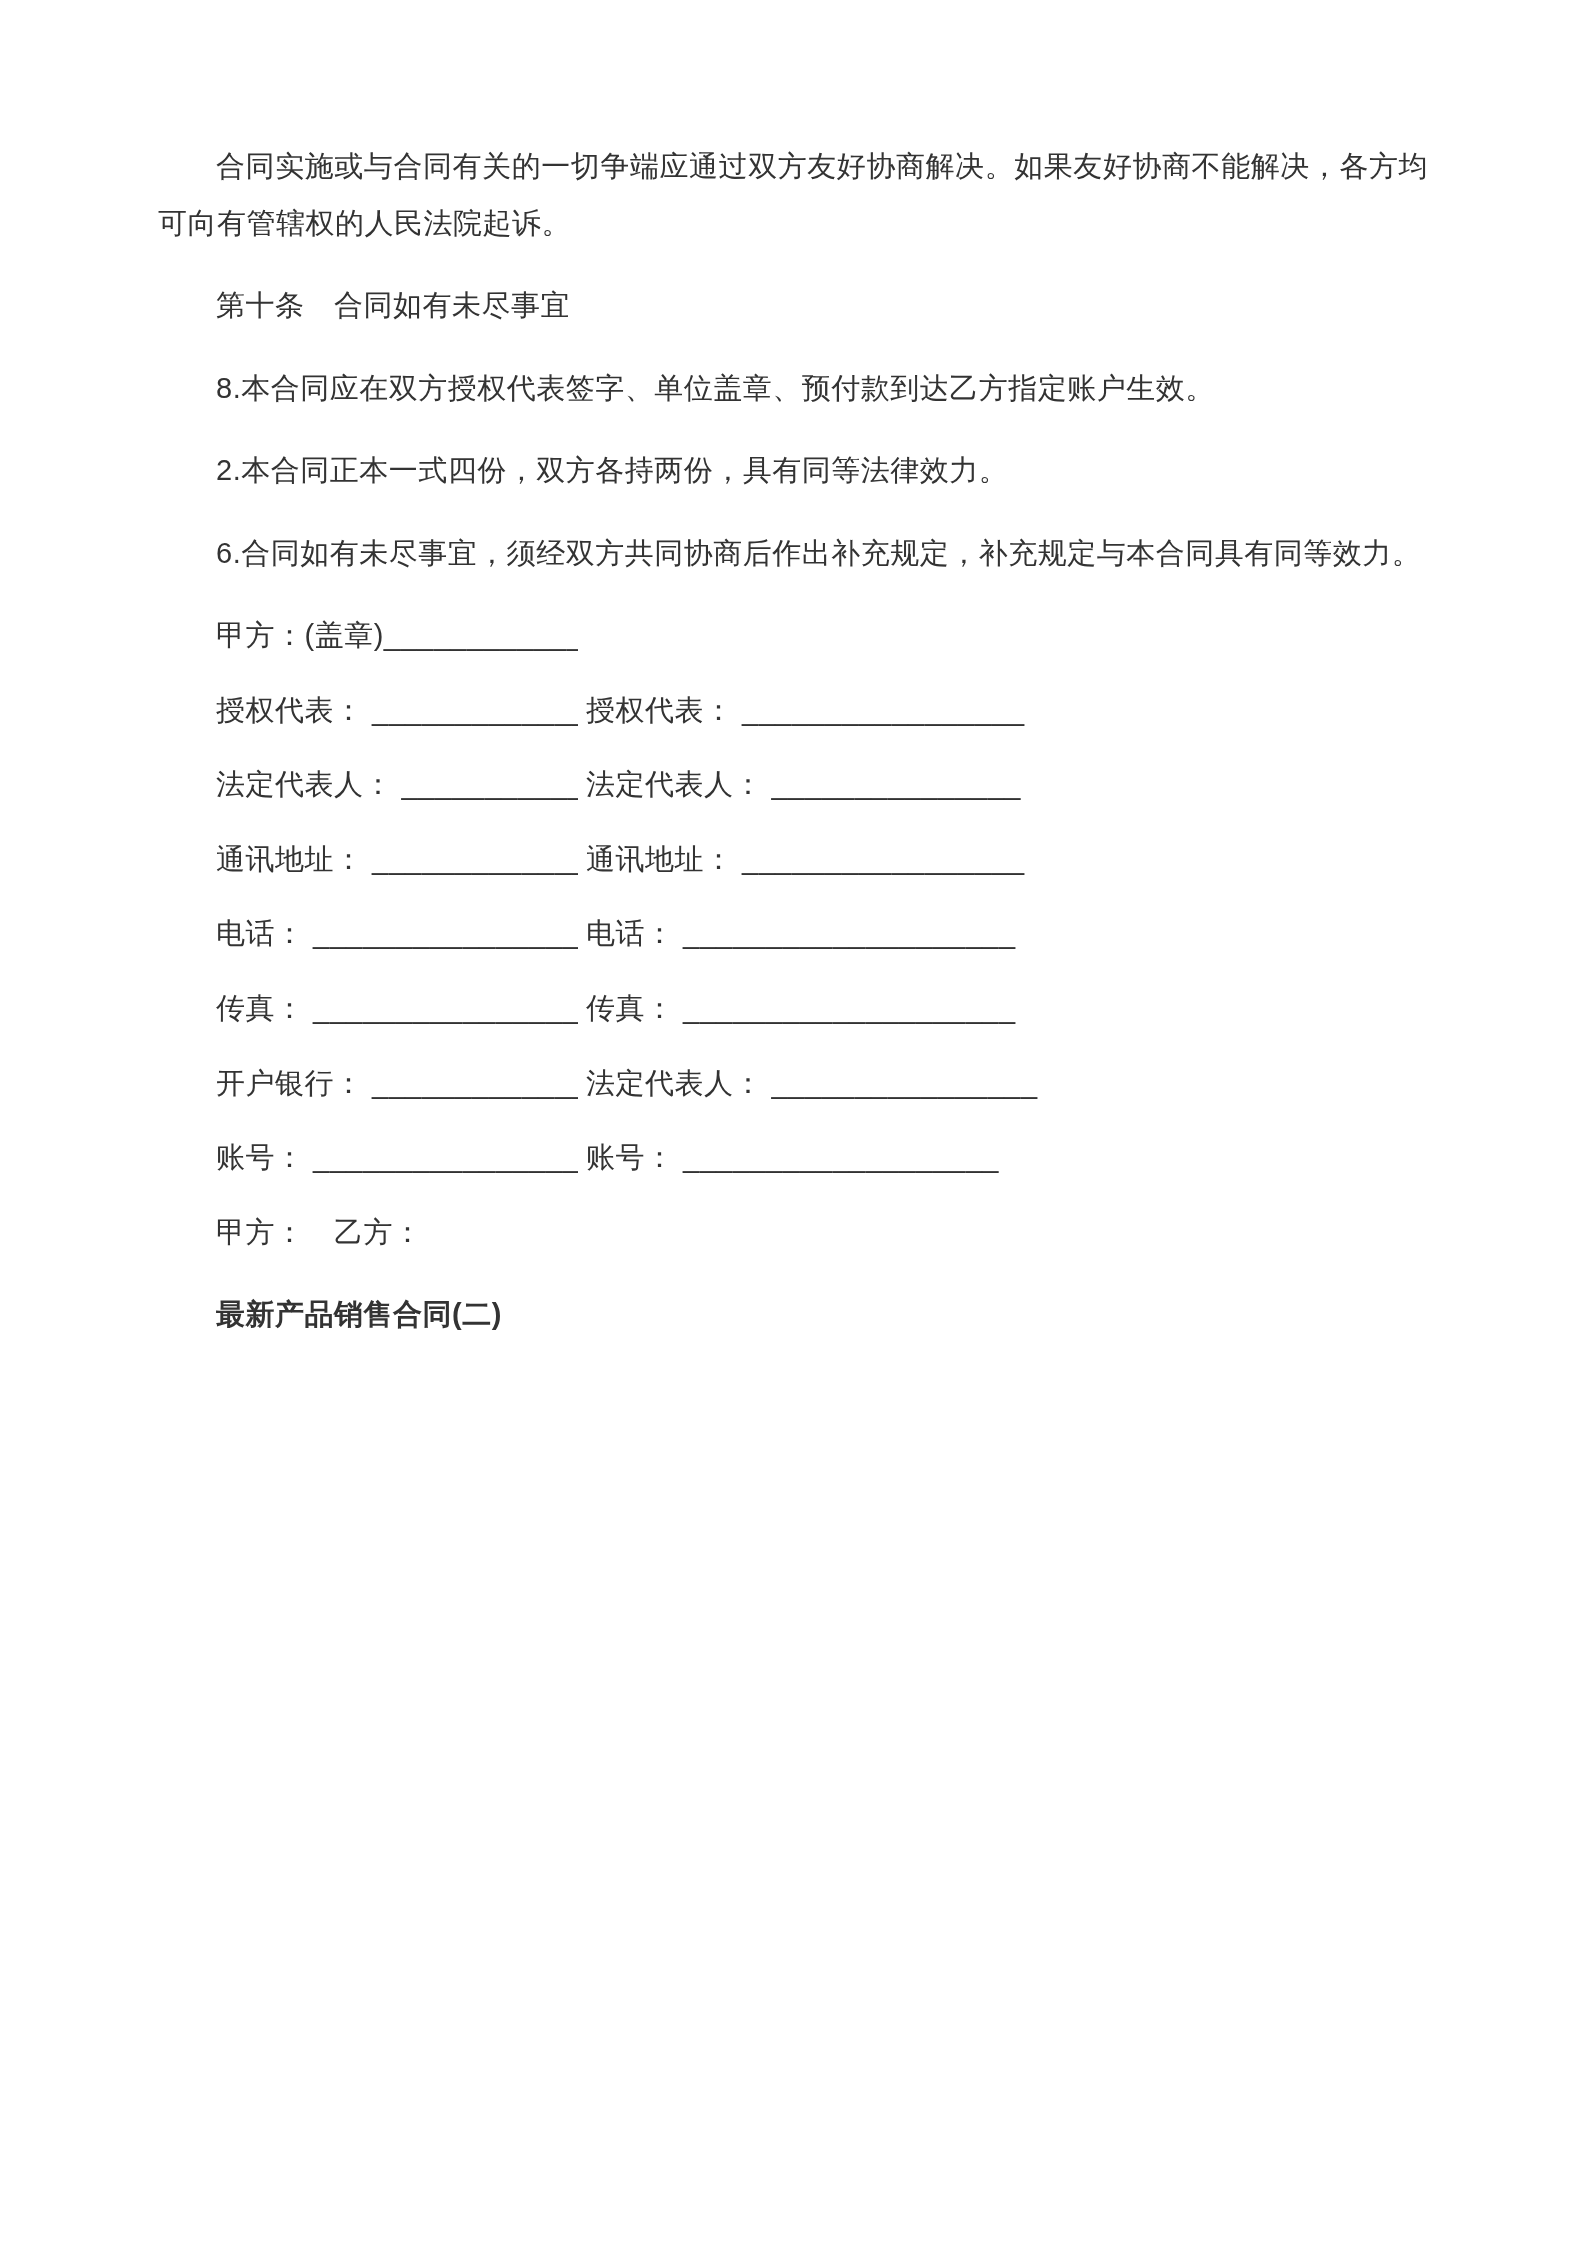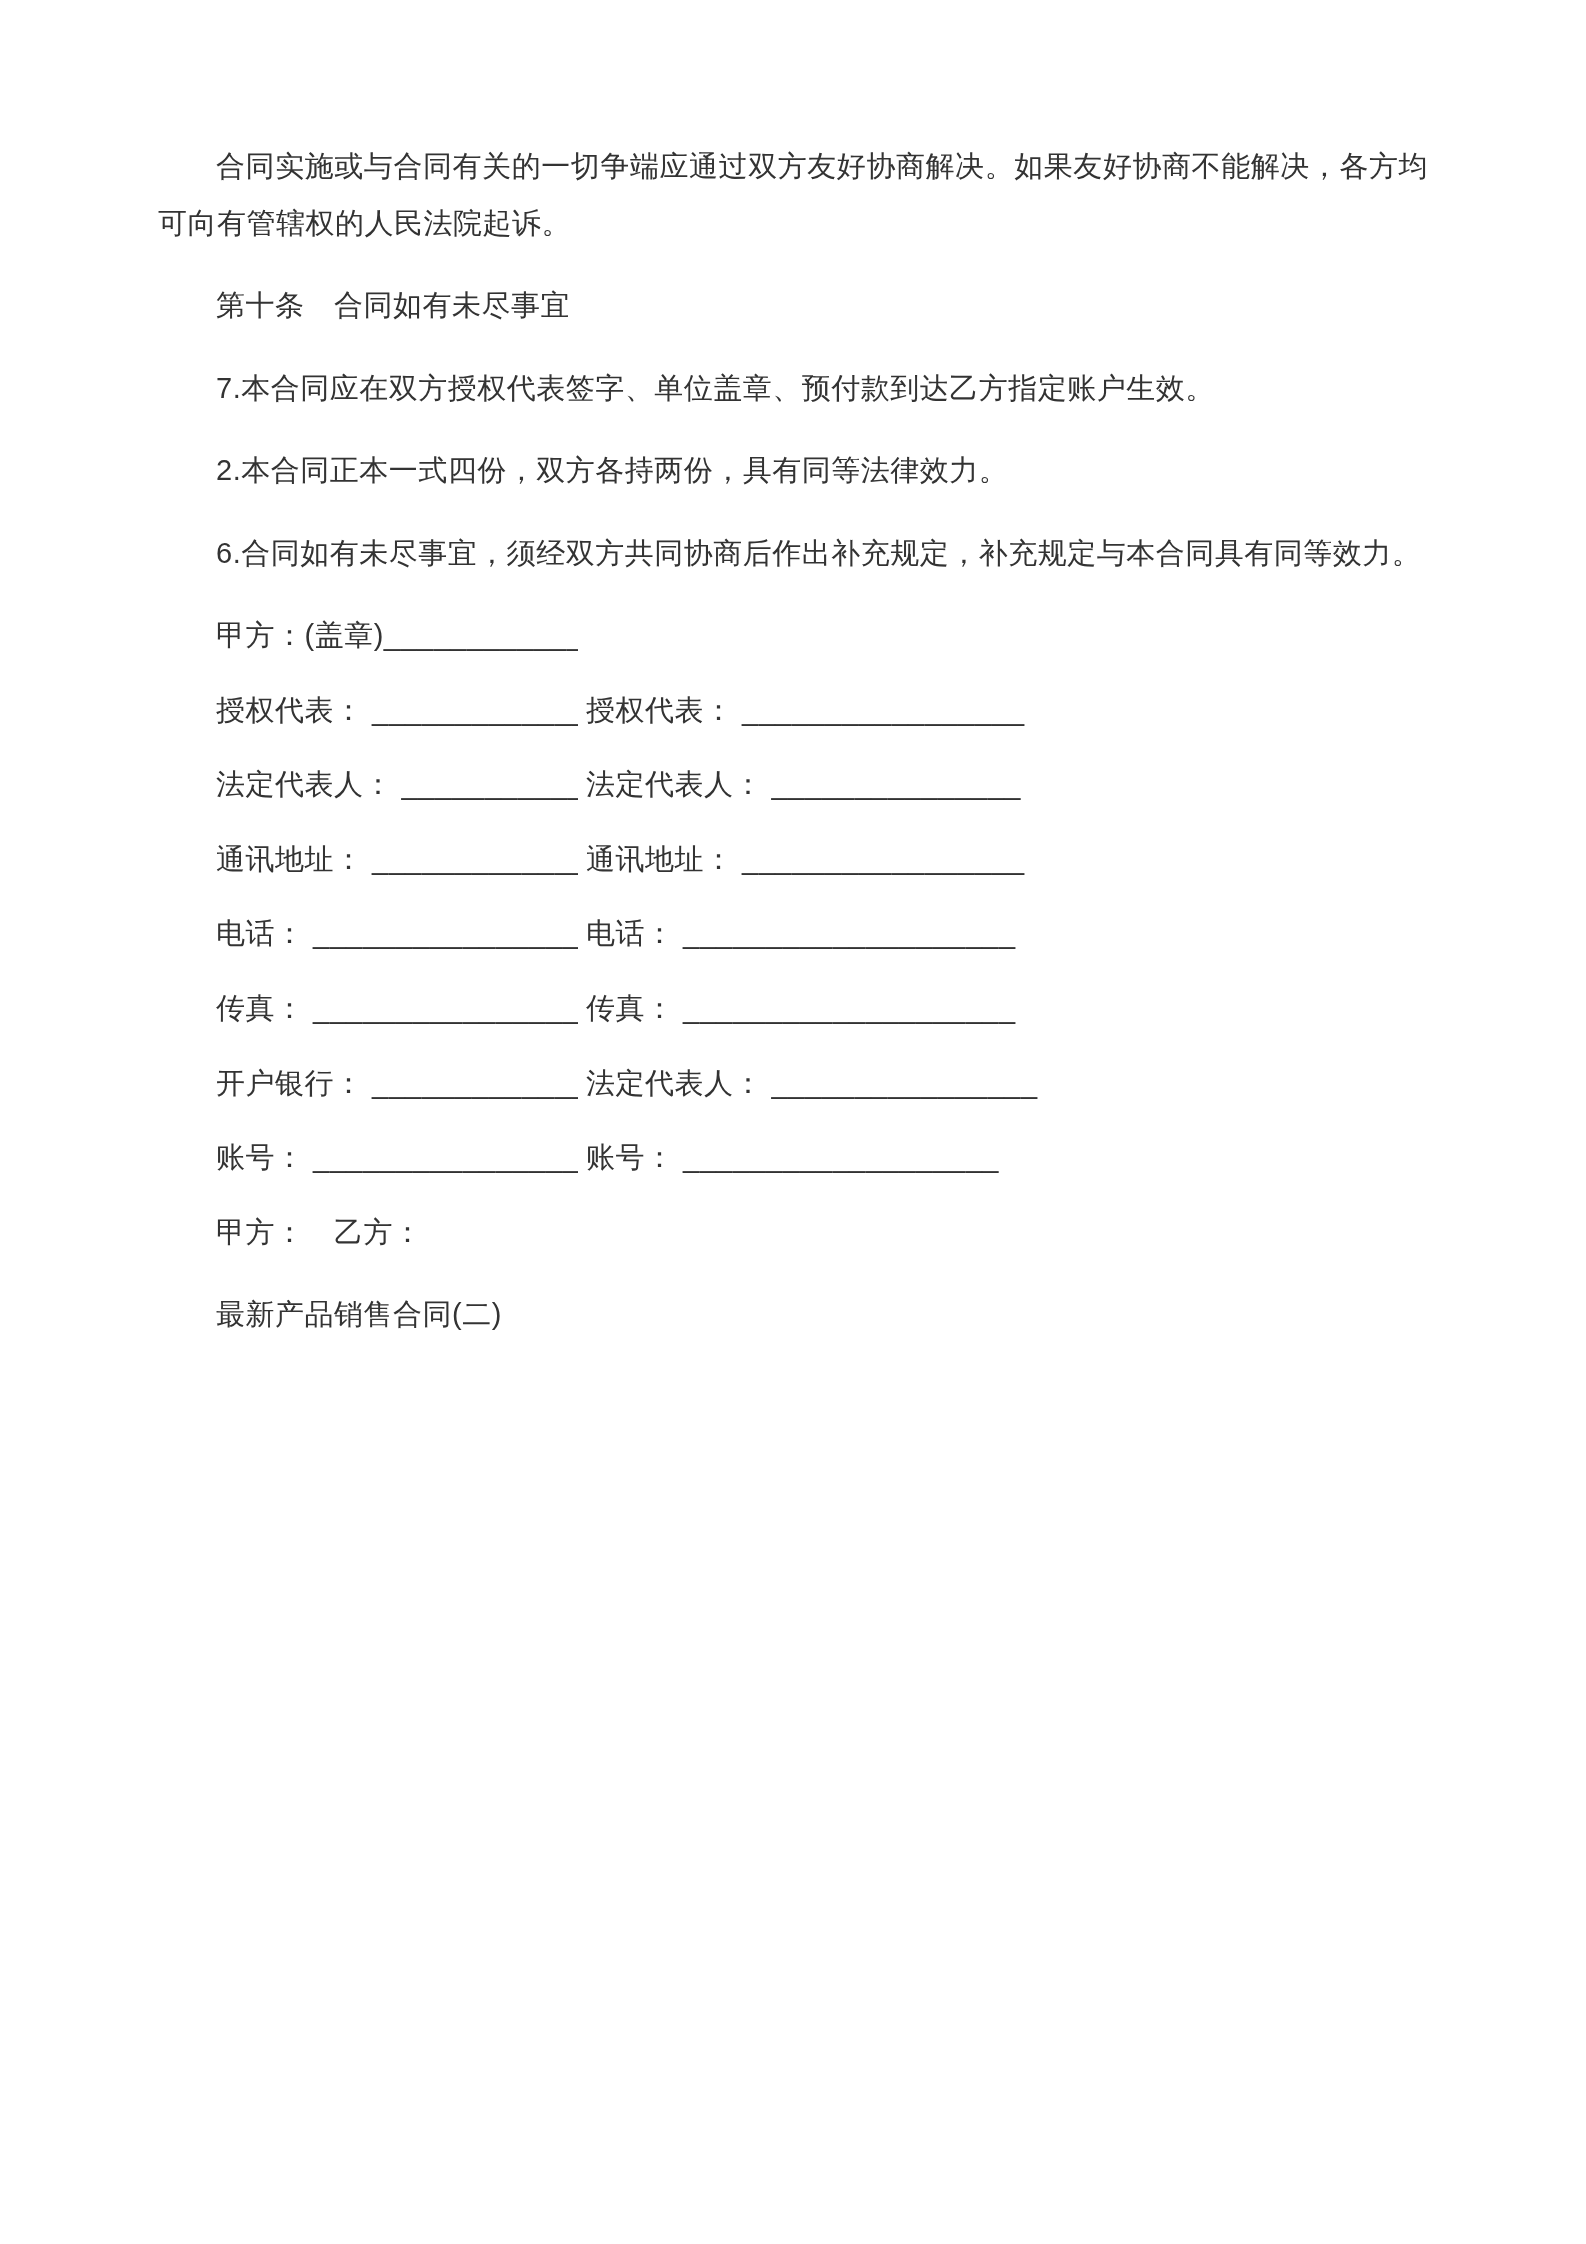--- a/index.html
+++ b/index.html
@@ -55,34 +55,34 @@
   }
   .footer-line {
     padding-left: 2em;
     line-height: 1.95;
     margin-bottom: 26px;
     letter-spacing: 0.5px;
   }
   .next-title {
     padding-left: 2em;
     line-height: 1.95;
-    font-weight: normal;
+    font-weight: bold;
     letter-spacing: 0.5px;
   }
 </style>
 </head>
 <body>
 
 <div class="page">
 
   <p class="para">合同实施或与合同有关的一切争端应通过双方友好协商解决。如果友好协商不能解决，各方均可向有管辖权的人民法院起诉。</p>
 
   <p class="heading-para">第十条　合同如有未尽事宜</p>
 
-  <p class="para">7.本合同应在双方授权代表签字、单位盖章、预付款到达乙方指定账户生效。</p>
+  <p class="para">8.本合同应在双方授权代表签字、单位盖章、预付款到达乙方指定账户生效。</p>
 
   <p class="para">2.本合同正本一式四份，双方各持两份，具有同等法律效力。</p>
 
   <p class="para">6.合同如有未尽事宜，须经双方共同协商后作出补充规定，补充规定与本合同具有同等效力。</p>
 
   <div class="sig-block">
 
     <div class="sig-row">
       <span class="sig-left">甲方：(盖章)____________</span>
     </div>

